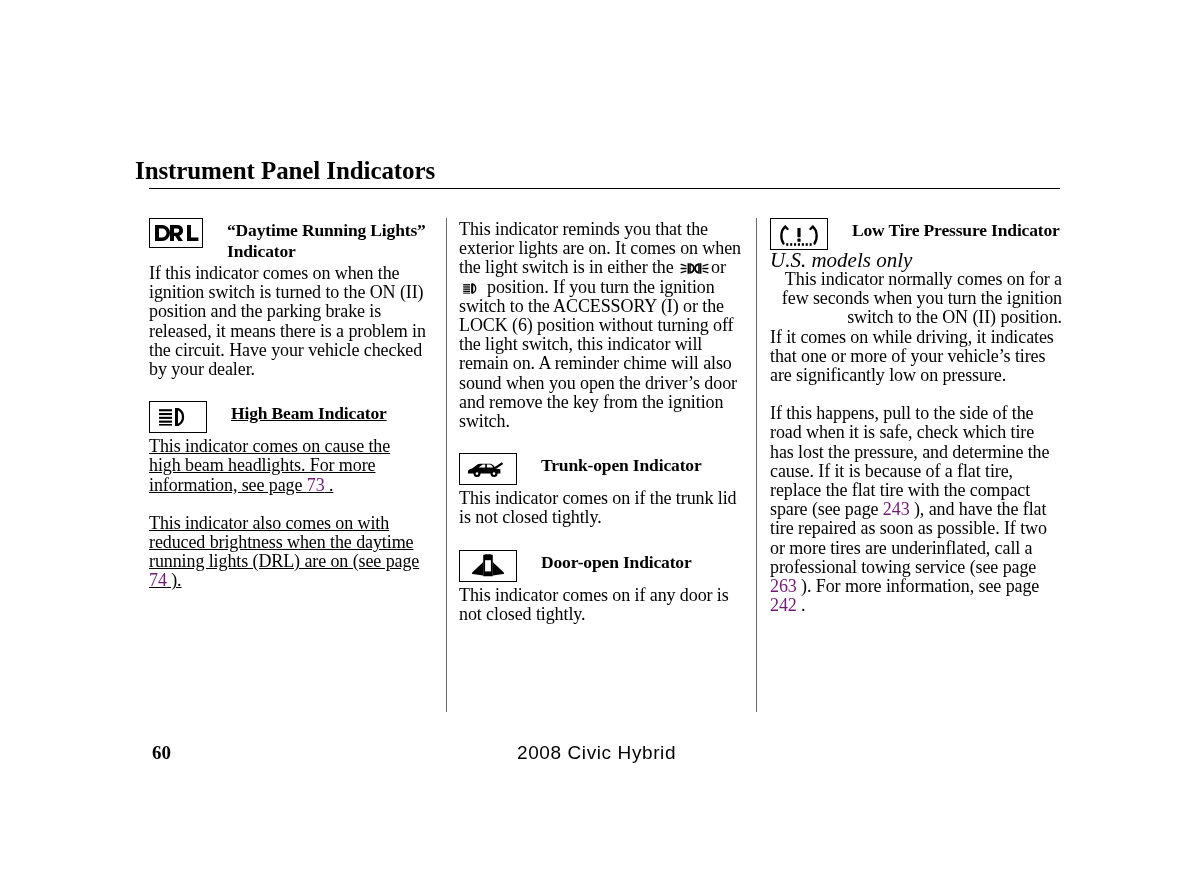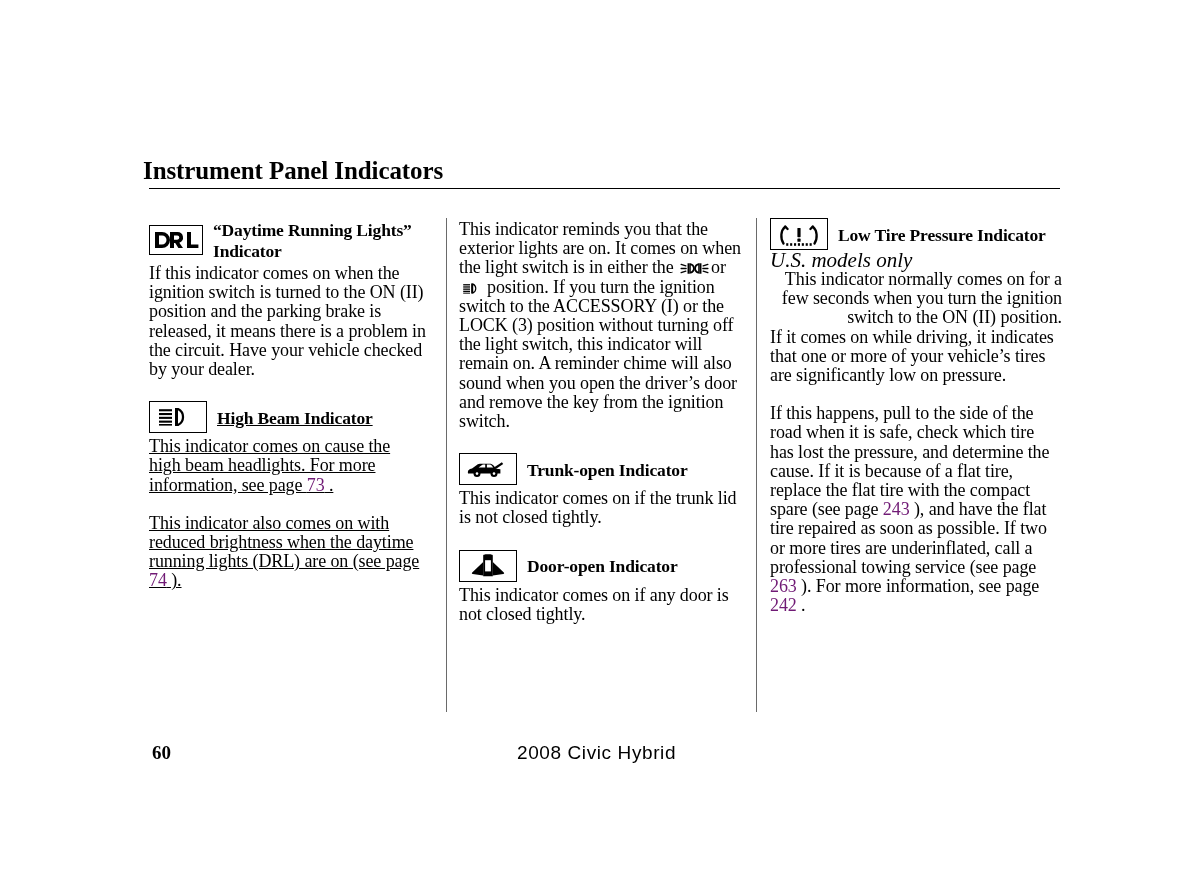--- a/index.html
+++ b/index.html
@@ -19,21 +19,21 @@
   .page {
     position: absolute;
     left: 0; top: 0;
     width: 1200px;
     height: 892px;
   }
 
   
   .page-title {
     position: absolute;
-    left: 143px;
+    left: 135px;
     top: 156px;
     font-size: 25px;
     font-weight: bold;
     letter-spacing: -0.1px;
     line-height: 30px;
     white-space: nowrap;
   }
   .title-rule {
     position: absolute;
     left: 149px;
@@ -62,22 +62,22 @@
   .col-left   { left: 149px;  width: 277px; }
   .col-mid    { left: 459px;  width: 287px; }
   .col-right  { left: 770px;  width: 292px; }
 
   
   .entry { position: relative; }
   .entry + .entry { margin-top: 20px; }
 
   .entry-head {
     display: flex;
-    align-items: center;
-    gap: 10px;
+    align-items: flex-start;
+    gap: 24px;
   }
 
   .icon-box {
     flex: 0 0 auto;
     border: 1.6px solid #000;
     background: #fff;
     box-sizing: border-box;
     display: flex;
     align-items: center;
     justify-content: center;
@@ -224,21 +224,21 @@
             <g fill="#000">
               <path d="M19 2 h3.5 a10 10 0 0 1 0 18 H19 z M22.2 4.6 v12.8 a7.3 7.3 0 0 0 0 -12.8 z"></path>
               <path d="M19 2 h3.2 v18 h-3.2 z"></path>
               <rect x="4" y="3" width="12.5" height="2.4"></rect>
               <rect x="4" y="7" width="12.5" height="2.4"></rect>
               <rect x="4" y="11" width="12.5" height="2.4"></rect>
               <rect x="4" y="15" width="12.5" height="2.4"></rect>
               <rect x="4" y="18.6" width="12.5" height="1.8"></rect>
             </g>
           </svg>
-        </span><span>position. If you turn the ignition switch to the ACCESSORY (I) or the LOCK (3) position without turning off the light switch, this indicator will remain on. A reminder chime will also sound when you open the driver’s door and remove the key from the ignition switch.</span></div>
+        </span><span>position. If you turn the ignition switch to the ACCESSORY (I) or the LOCK (6) position without turning off the light switch, this indicator will remain on. A reminder chime will also sound when you open the driver’s door and remove the key from the ignition switch.</span></div>
     </div>
 
     <div class="entry" style="margin-top:22px;">
       <div class="entry-head">
         <div class="icon-box sz-std">
           <svg width="48" height="22" viewBox="0 0 48 22" aria-hidden="true">
             <g fill="#000">
 
               <path d="M4 15.6 c-0.5 -3.4 1.2 -4.6 4 -5.1 l4.8 -3.6 c1.3 -1 2.6 -1.2 4.4 -1.2 h8.4 c1.8 0 2.8 0.5 3.7 1.6 l3.0 3.4 l4.1 0.6 v4.3 z"></path>
 

